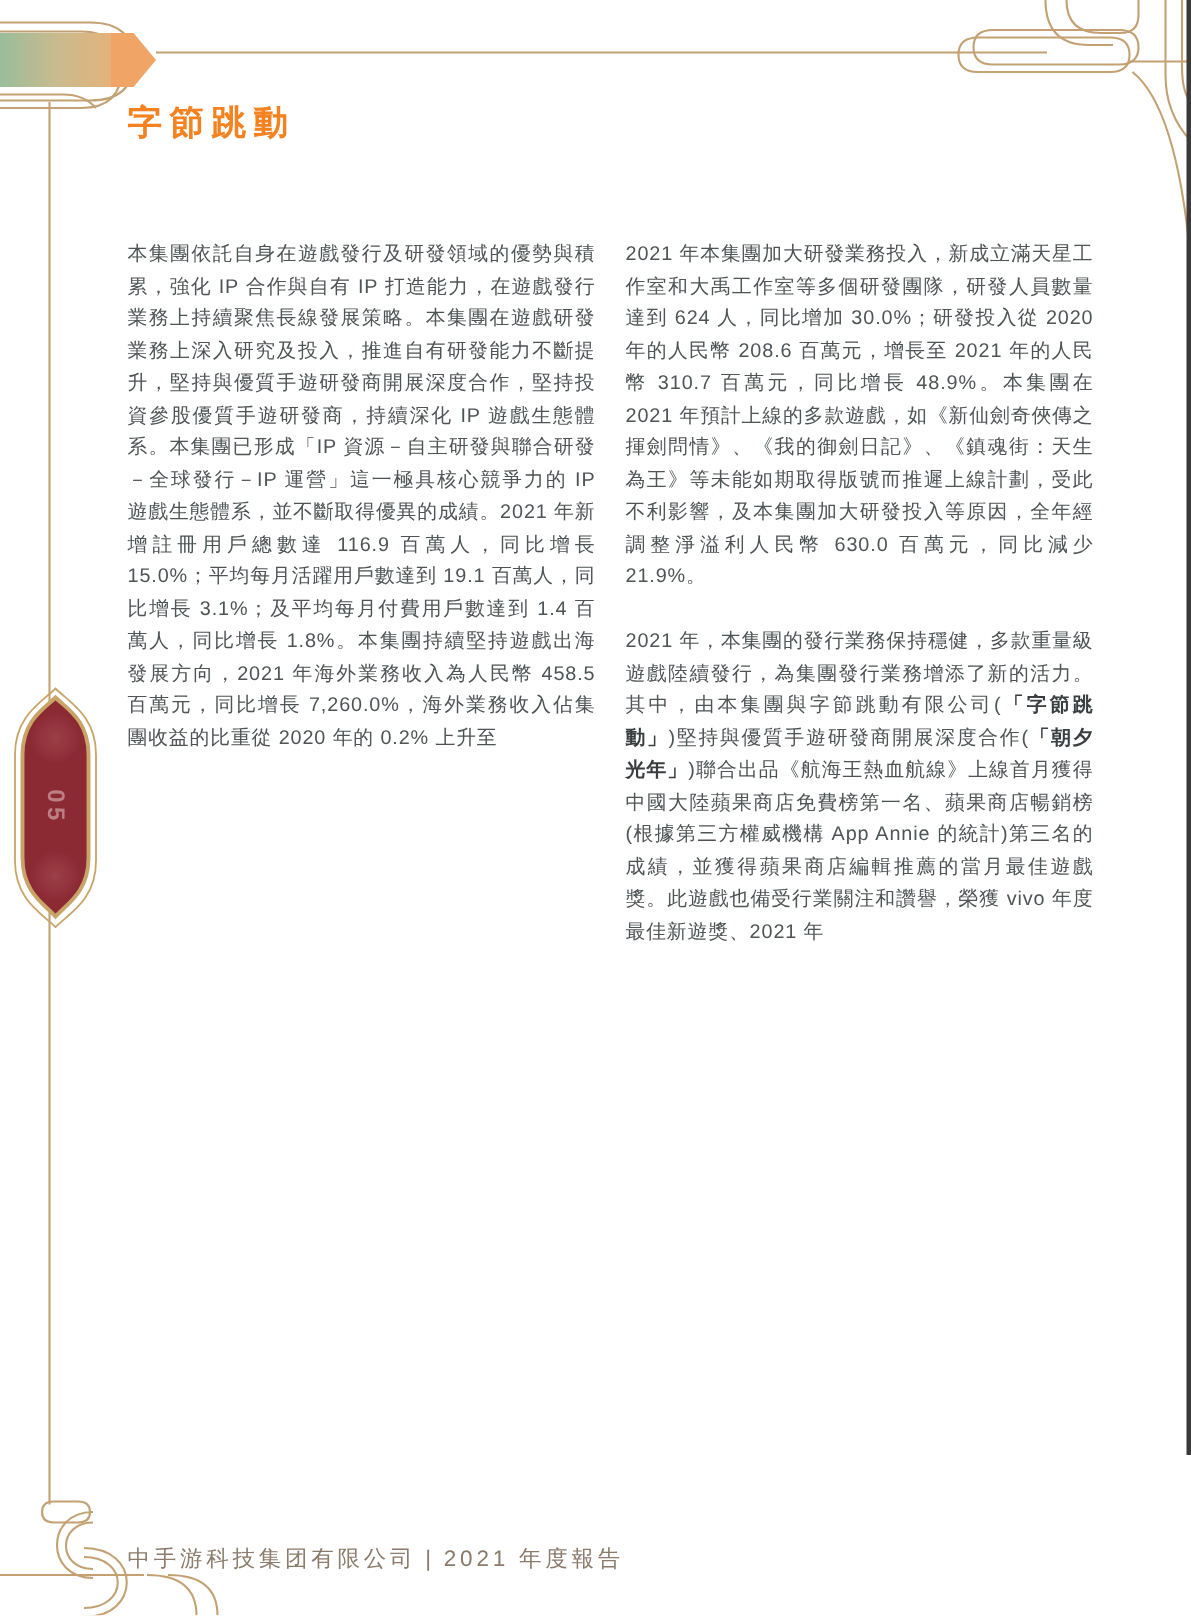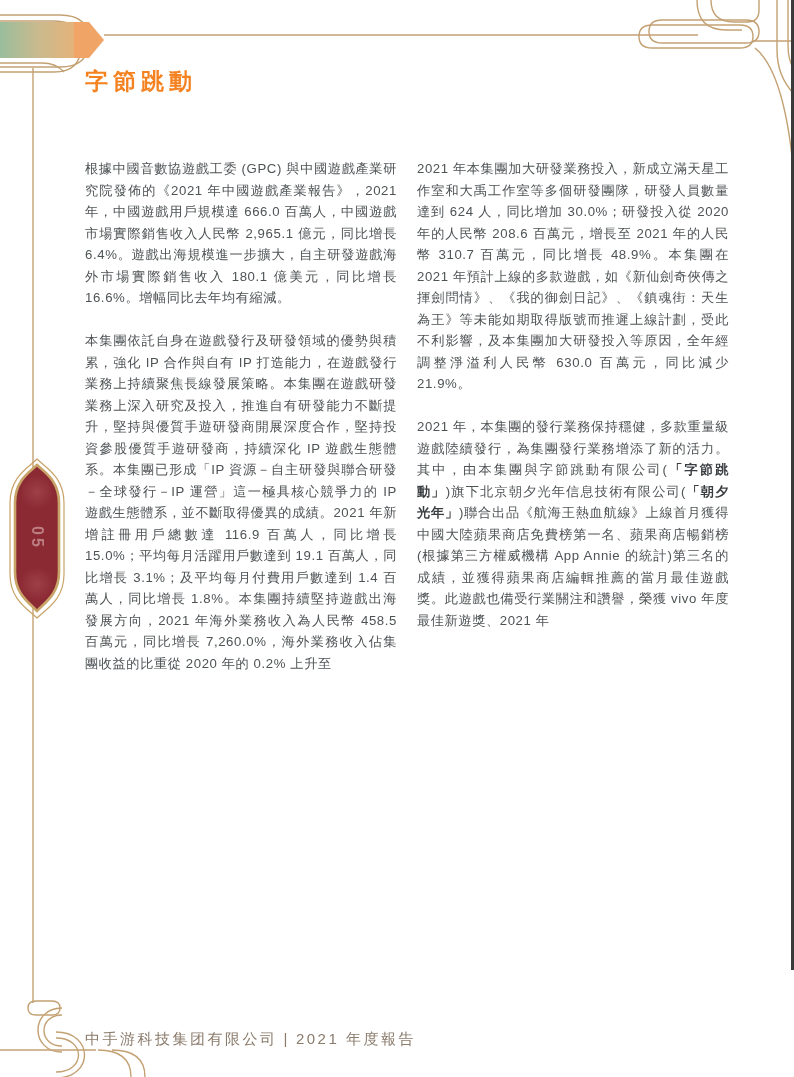--- a/index.html
+++ b/index.html
@@ -102,26 +102,25 @@
       <circle cx="37" cy="584" r="17" fill="url(#burst)" opacity="0.5"></circle>
       <text x="37" y="543" text-anchor="middle" transform="rotate(90 37 538)" font-size="16" letter-spacing="3" fill="#BC7F83" font-family="Liberation Sans, sans-serif" font-weight="700">05</text>
     </g>
   </svg>
 
   <div class="edge-strip"></div>
 
   <h1 class="title">字節跳動</h1>
 
   <div class="col col-left">
-    <p><span>根據中國音數協遊戲工委 (GPC) 與中國遊戲產業研究院發佈的《2021 年中國遊戲產業報告》，2021 年，中國遊戲用戶規模達 666.0 百萬人，中國遊戲市場實際銷售收入人民幣 2,965.1 億元，同比增長 6.4%。遊戲出海規模進一步擴大，自主研發遊戲海外市場實際銷售收入 180.1 億美元，同比增長 16.6%。增幅同比去年均有縮減。</span></p>
     <p><span>本集團依託自身在遊戲發行及研發領域的優勢與積累，強化 IP 合作與自有 IP 打造能力，在遊戲發行業務上持續聚焦長線發展策略。本集團在遊戲研發業務上深入研究及投入，推進自有研發能力不斷提升，堅持與優質手遊研發商開展深度合作，堅持投資參股優質手遊研發商，持續深化 IP 遊戲生態體系。本集團已形成「IP 資源－自主研發與聯合研發－全球發行－IP 運營」這一極具核心競爭力的 IP 遊戲生態體系，並不斷取得優異的成績。2021 年新增註冊用戶總數達 116.9 百萬人，同比增長 15.0%；平均每月活躍用戶數達到 19.1 百萬人，同比增長 3.1%；及平均每月付費用戶數達到 1.4 百萬人，同比增長 1.8%。本集團持續堅持遊戲出海發展方向，2021 年海外業務收入為人民幣 458.5 百萬元，同比增長 7,260.0%，海外業務收入佔集團收益的比重從 2020 年的 0.2% 上升至</span></p>
   </div>
 
   <div class="col col-right">
     <p><span>2021 年本集團加大研發業務投入，新成立滿天星工作室和大禹工作室等多個研發團隊，研發人員數量達到 624 人，同比增加 30.0%；研發投入從 2020 年的人民幣 208.6 百萬元，增長至 2021 年的人民幣 310.7 百萬元，同比增長 48.9%。本集團在 2021 年預計上線的多款遊戲，如《新仙劍奇俠傳之揮劍問情》、《我的御劍日記》、《鎮魂街：天生為王》等未能如期取得版號而推遲上線計劃，受此不利影響，及本集團加大研發投入等原因，全年經調整淨溢利人民幣 630.0 百萬元，同比減少 21.9%。</span></p>
-    <p><span>2021 年，本集團的發行業務保持穩健，多款重量級遊戲陸續發行，為集團發行業務增添了新的活力。其中，由本集團與字節跳動有限公司(</span><b>「字節跳動」</b><span>)旗下北京朝夕光年信息技術有限公司(</span><b>「朝夕光年」</b><span>)聯合出品《航海王熱血航線》上線首月獲得中國大陸蘋果商店免費榜第一名、蘋果商店暢銷榜(根據第三方權威機構 App Annie 的統計)第三名的成績，並獲得蘋果商店編輯推薦的當月最佳遊戲獎。此遊戲也備受行業關注和讚譽，榮獲 vivo 年度最佳新遊獎、2021 年</span></p>
+    <p><span>2021 年，本集團的發行業務保持穩健，多款重量級遊戲陸續發行，為集團發行業務增添了新的活力。其中，由本集團與字節跳動有限公司(</span><b>「字節跳動」</b><span>)堅持與優質手遊研發商開展深度合作(</span><b>「朝夕光年」</b><span>)聯合出品《航海王熱血航線》上線首月獲得中國大陸蘋果商店免費榜第一名、蘋果商店暢銷榜(根據第三方權威機構 App Annie 的統計)第三名的成績，並獲得蘋果商店編輯推薦的當月最佳遊戲獎。此遊戲也備受行業關注和讚譽，榮獲 vivo 年度最佳新遊獎、2021 年</span></p>
   </div>
 
   <div class="footer">
     <span>中手游科技集团有限公司</span><span class="sep">|</span><span>2021 年度報告</span>
   </div>
 
 </div>
 
 </body></html>

